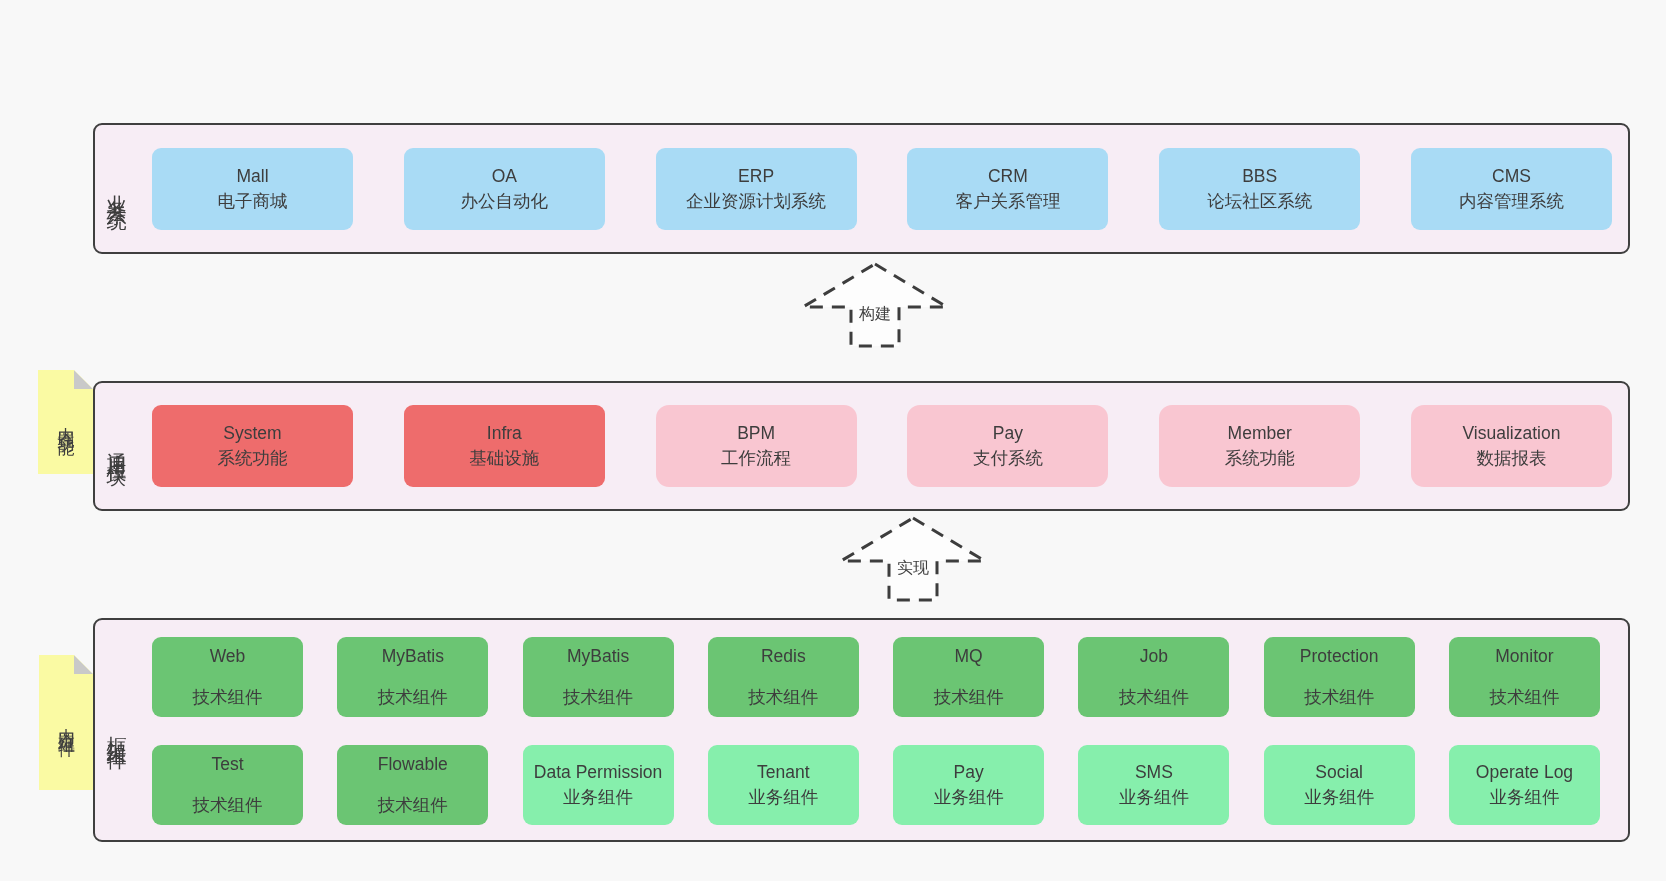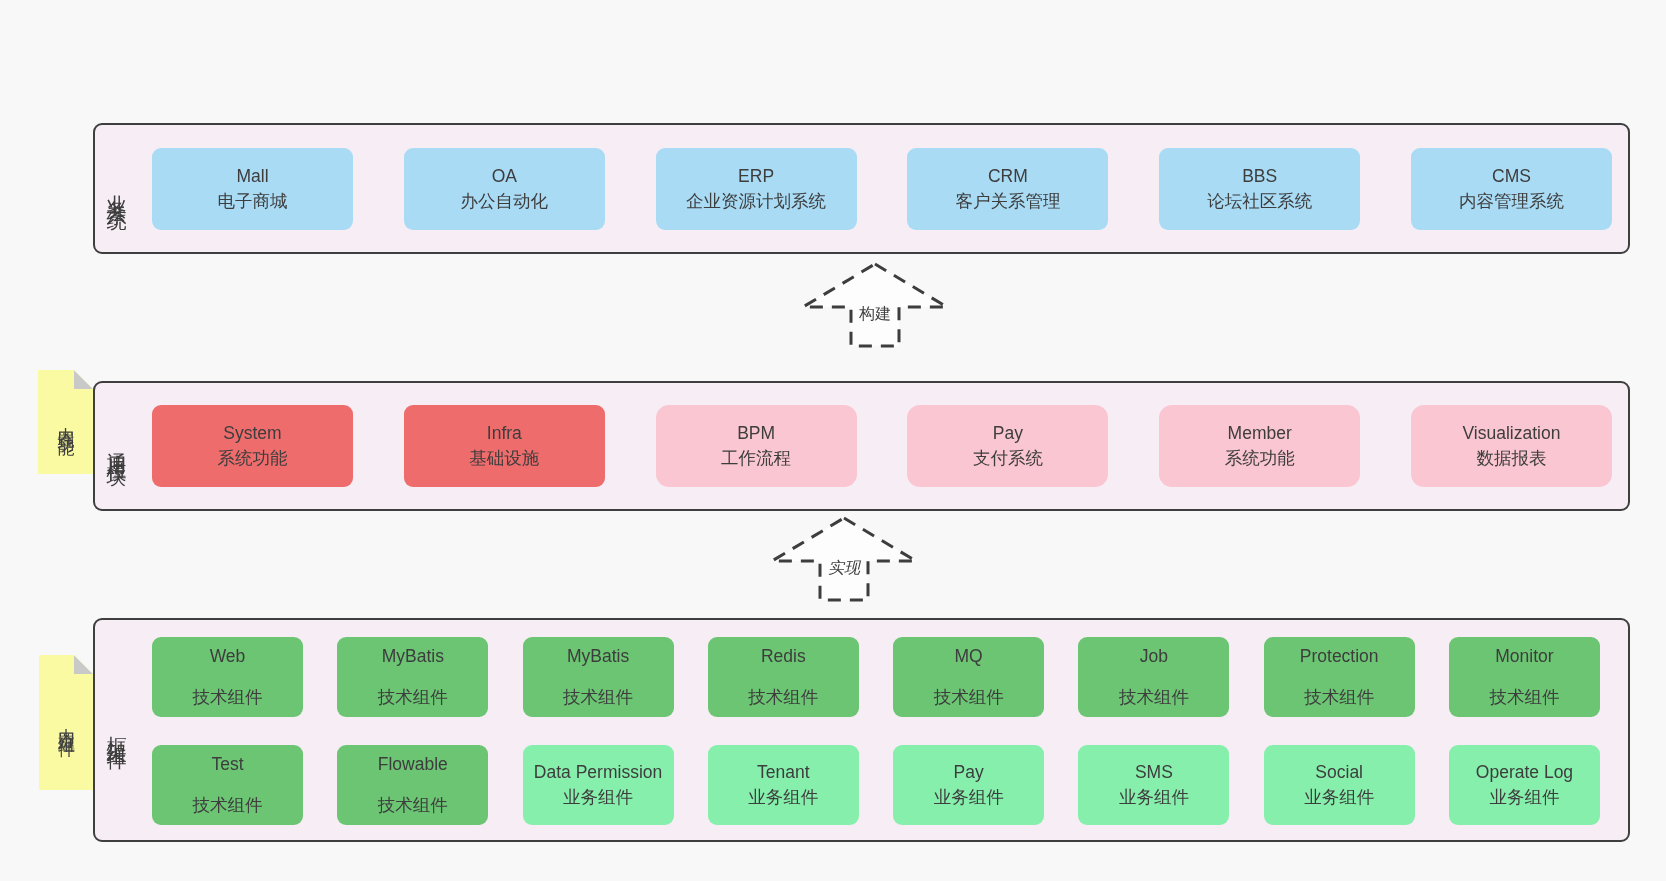--- a/index.html
+++ b/index.html
@@ -39,21 +39,21 @@
   .box-small { width:151px; height:80px; }
   .box .t, .box .s { font-size:17.5px; line-height:25px; }
   .blue   { background:#a9dbf5; }
   .red    { background:#ee6c6c; }
   .pink   { background:#f9c6d1;border-radius:13px; }
   .green  { background:#6bc573;gap:16px; }
   .lgreen { background:#86efac; }
   
   .up-arrow { position:absolute; width:150px; height:86px; }
   #arrow-build     { left:800px; top:262px; }
-  #arrow-implement { left:769px; top:516px;font-style:italic; }
+  #arrow-implement { left:838px; top:516px; }
   .up-arrow svg { display:block; }
   .arrow-label {
     position:absolute; left:50%; top:42px; transform:translateX(-50%);
     background:#fdfdfd; padding:0 3px; font-size:16px; color:#404040;
     white-space:nowrap;
     text-align:right;
   }
   
   .sticky {
     position:absolute; background:#fafaa3;

